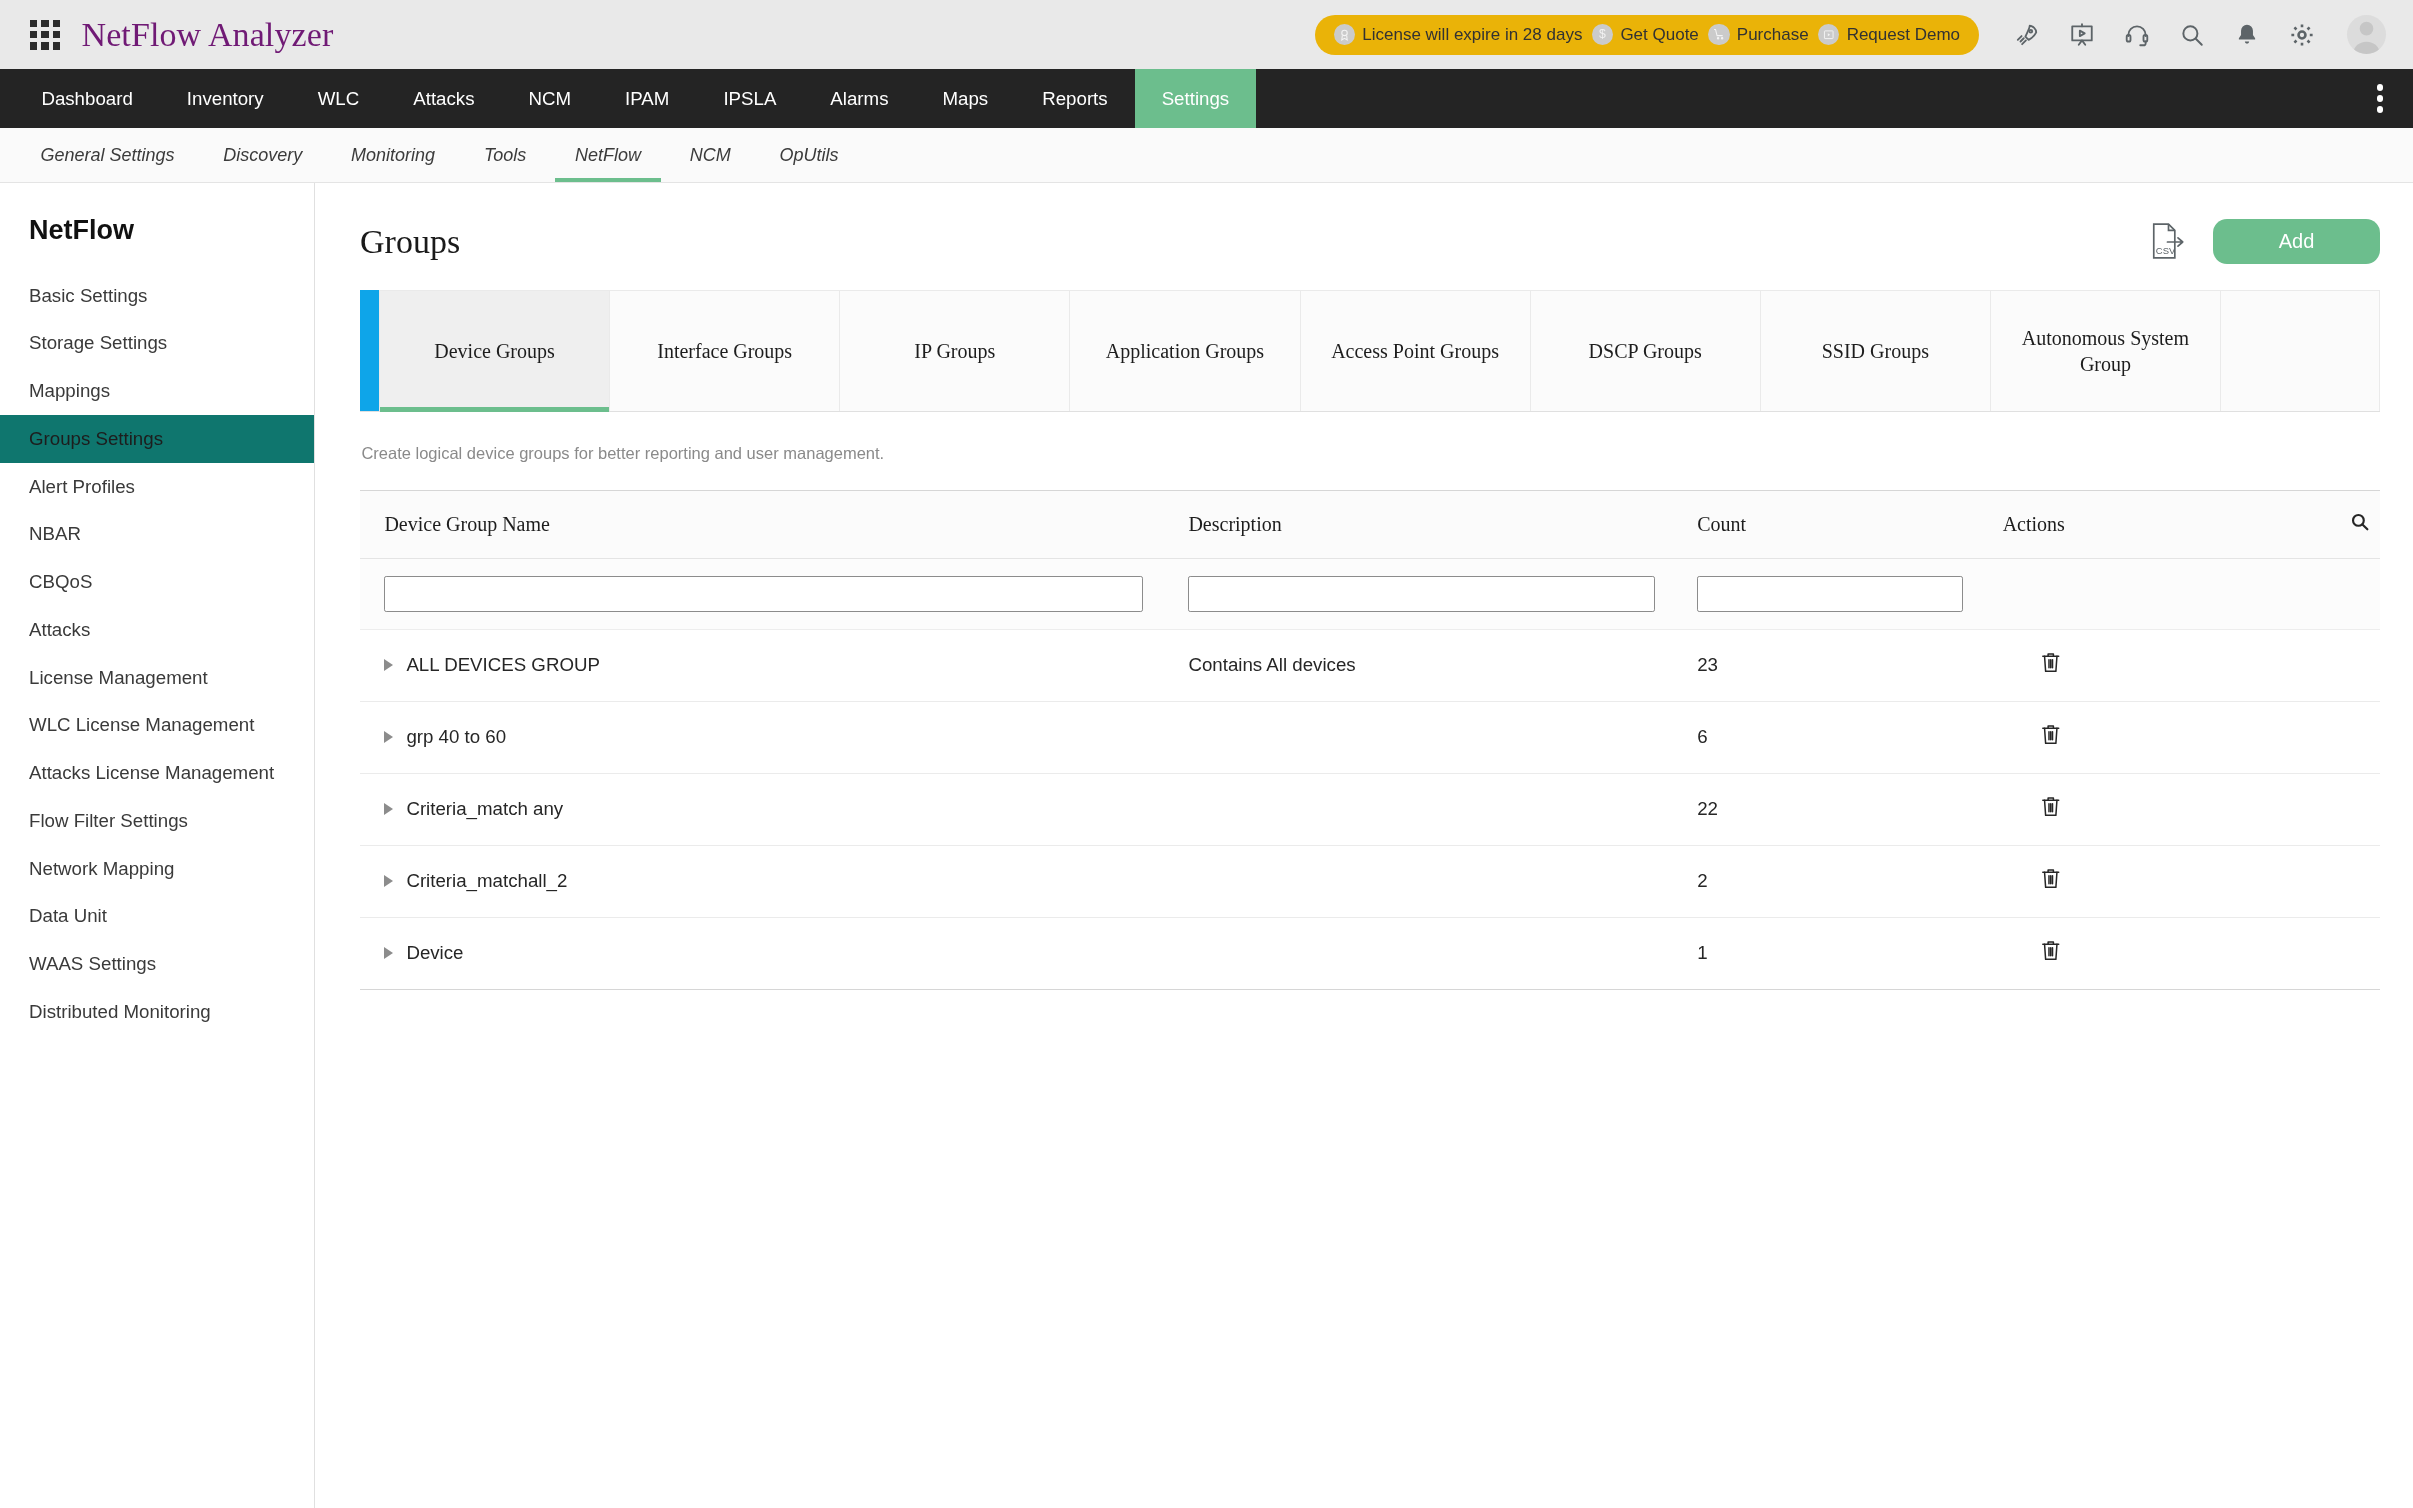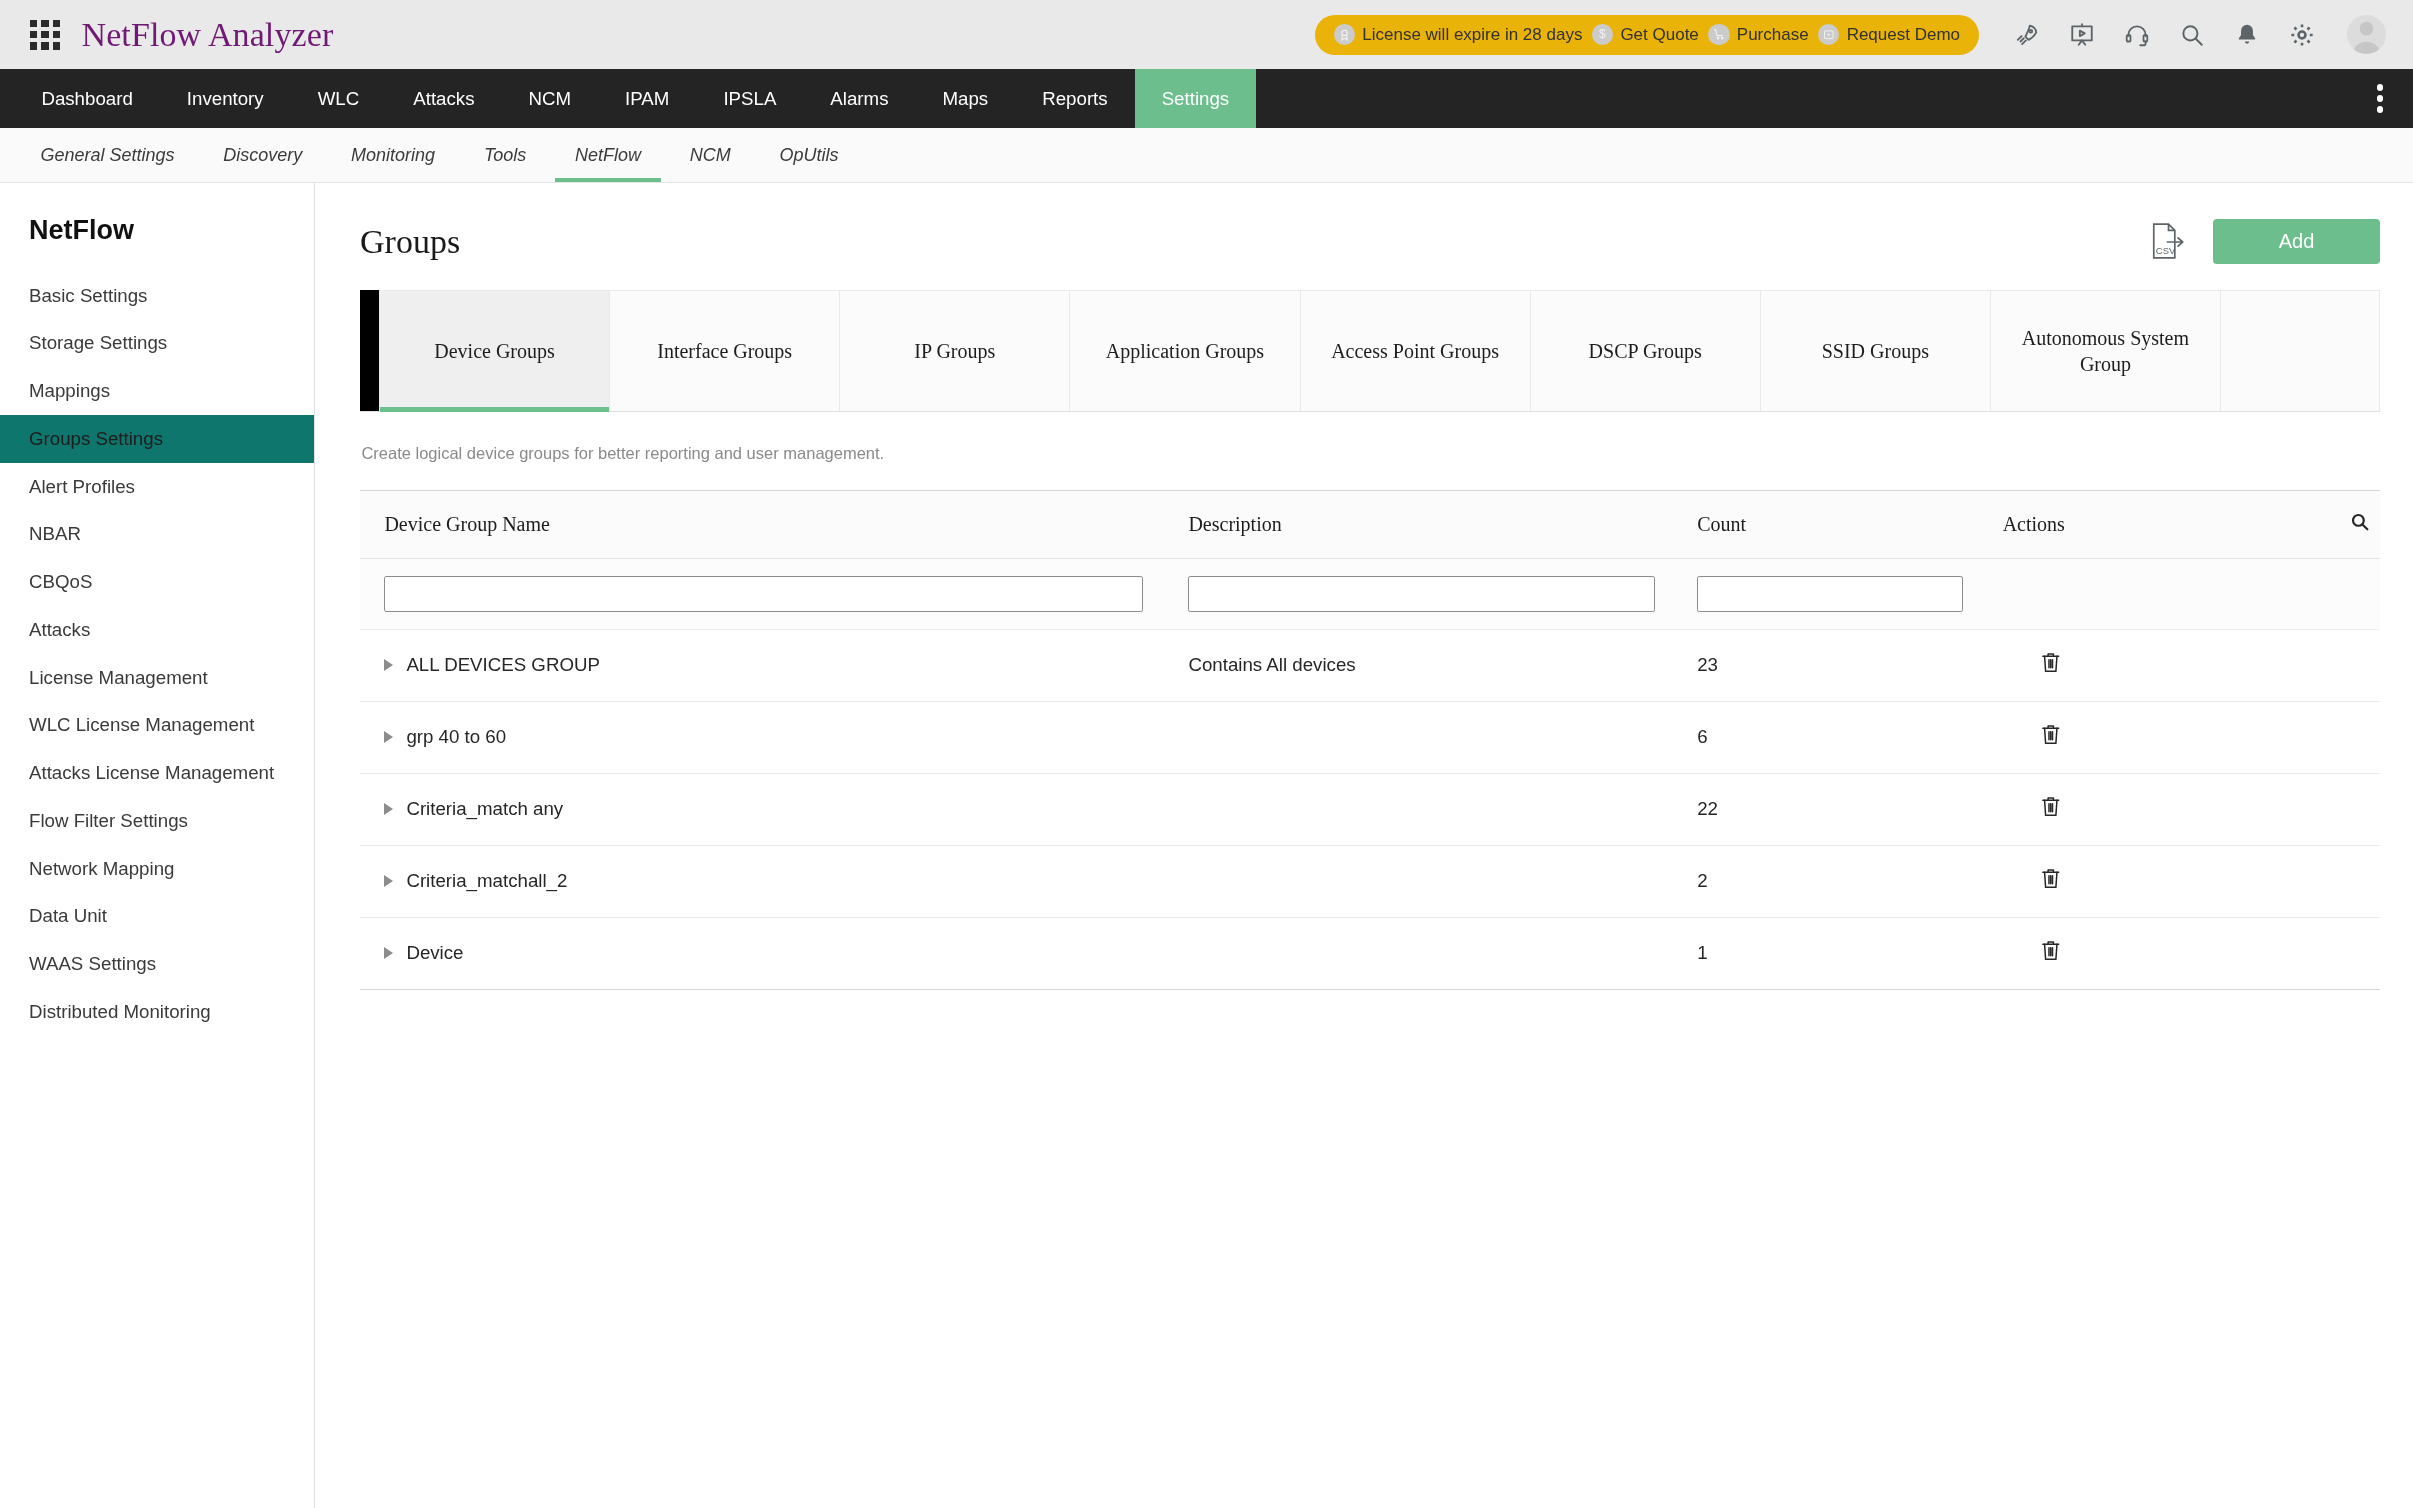--- a/index.html
+++ b/index.html
@@ -155,31 +155,31 @@
     font-family: "Liberation Serif", serif;
     font-size: 34px; color: #1a1a1a;
   }
   .page-head-spacer { flex: 1; }
   .csv-btn { margin-right: 26px; display: flex; align-items: center; }
   .add-btn {
     background: #6cbe8d;
     color: #ffffff;
     font-size: 20px;
     border: none;
-    border-radius: 4px;
+    border-radius: 14px;
     width: 167px; height: 45px;
     display: flex; align-items: center; justify-content: center;
     cursor: pointer;
   }
 
   
   .tabstrip {
     display: flex;
     border-bottom: 0.7px solid #e0e0e0;
-    background: #000000;
+    background: #0ea5e9;
     padding-left: 19px;
   }
   .tab {
     flex: 1 1 0;
     min-width: 0;
     height: 121px;
     display: flex; align-items: center; justify-content: center;
     text-align: center;
     font-family: "Liberation Serif", serif;
     font-size: 20px;

